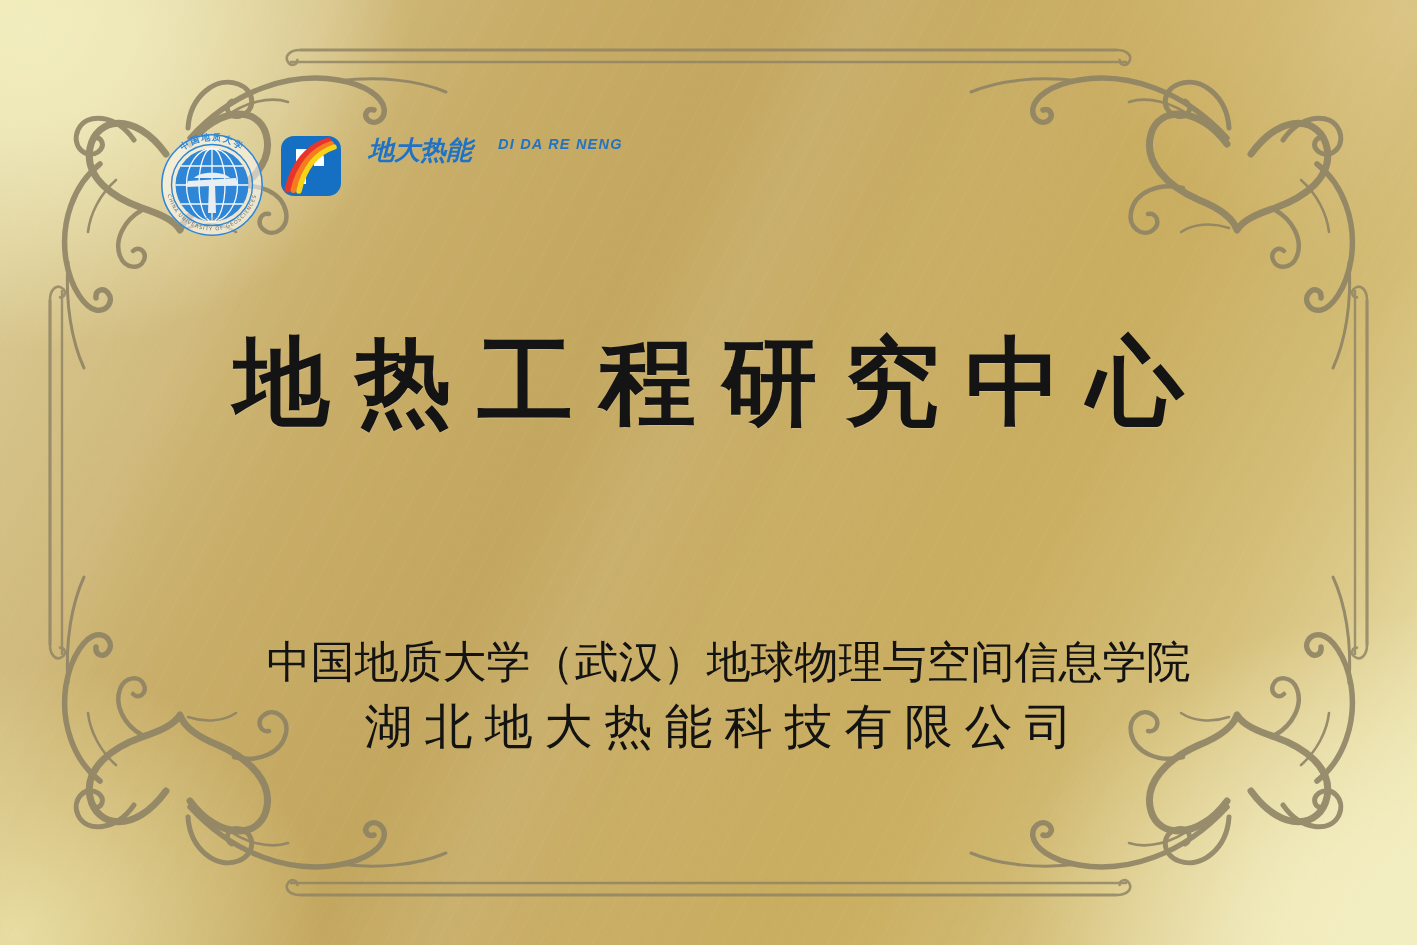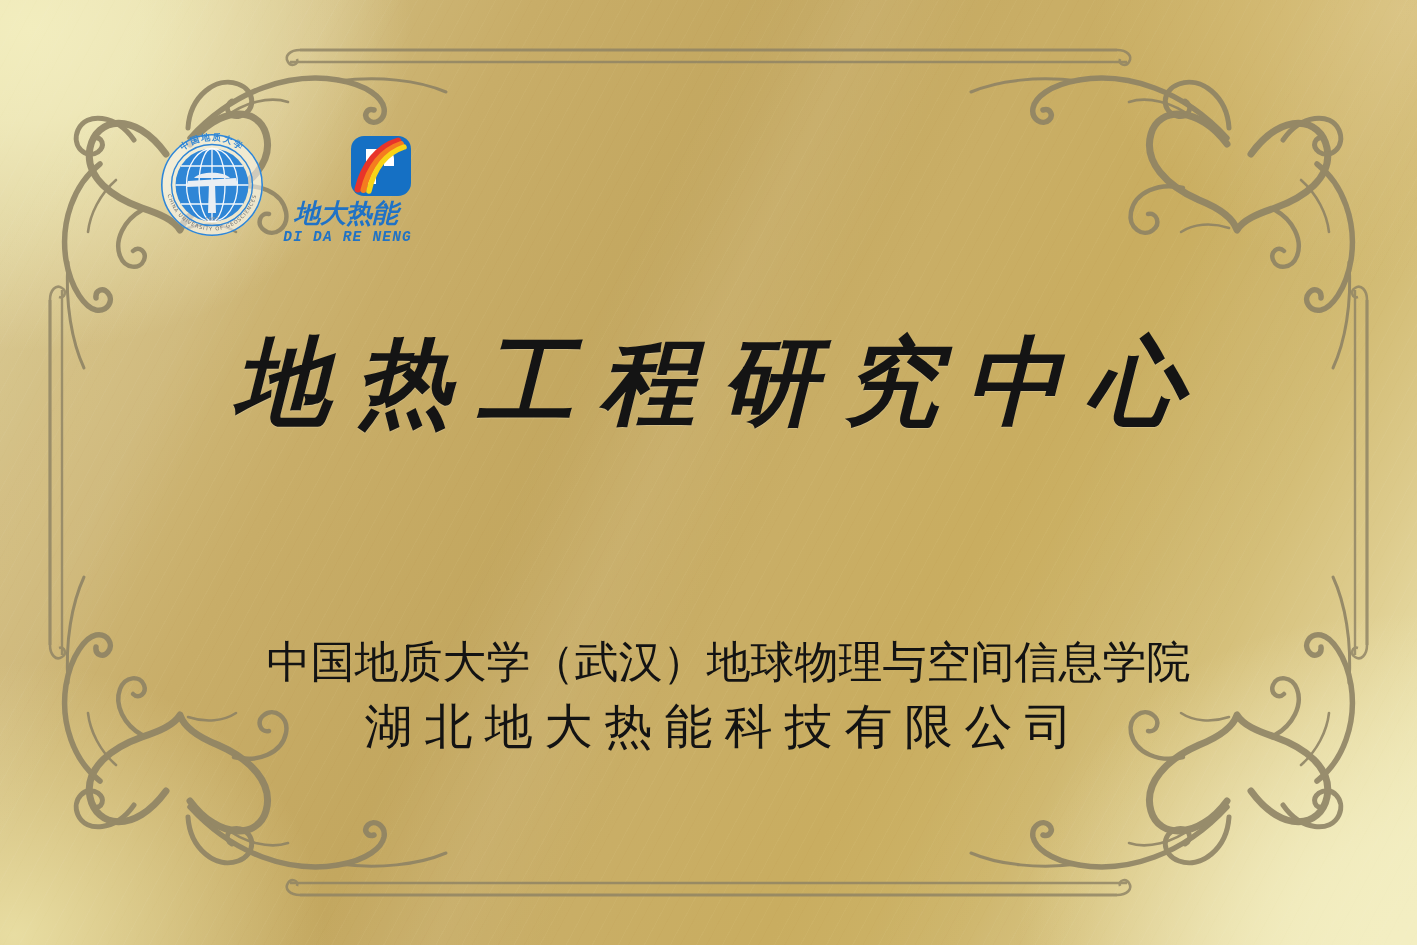--- a/index.html
+++ b/index.html
@@ -83,28 +83,29 @@
     position: absolute;
     left: 160px;
     top: 133px;
     display: flex;
     align-items: flex-start;
     gap: 16px;
   }
   #uni-seal { width: 104px; height: 104px; }
   #company-logo {
     display: flex;
-    flex-direction: column;
-    align-items: flex-end;
+    flex-direction: row;
+    align-items: flex-start;
     margin-top: 2px;
+    gap: 12px;
   }
   #company-mark { width: 62px; height: 62px; margin-bottom: 1px; }
   #company-cn { width: 132px; height: 30px; display:block; }
   #company-en {
-    font-family: Liberation Mono, monospace;
+    font-family: Liberation Sans, sans-serif;
     font-style: italic;
     font-weight: bold;
     font-size: 14.5px;
     letter-spacing: 1.2px;
     color: #2273c4;
     line-height: 1;
     margin-top: 2px;
     white-space: nowrap;
   }
 
@@ -117,21 +118,20 @@
     text-align: center;
     font-family: "DejaVu Sans", "Liberation Sans", sans-serif;
     font-weight: bold;
     font-size: 96px;
     line-height: 1.06;
     letter-spacing: 26px;
     text-indent: 26px;
     color: #141414;
     white-space: nowrap;
     text-shadow: 0 1px 0 rgba(255,255,255,0.18);
-    font-style: italic;
   }
 
   #subtitle-block {
     position: absolute;
     left: 0;
     right: 0;
     top: 634px;
     text-align: center;
   }
   .subtitle-1 {

